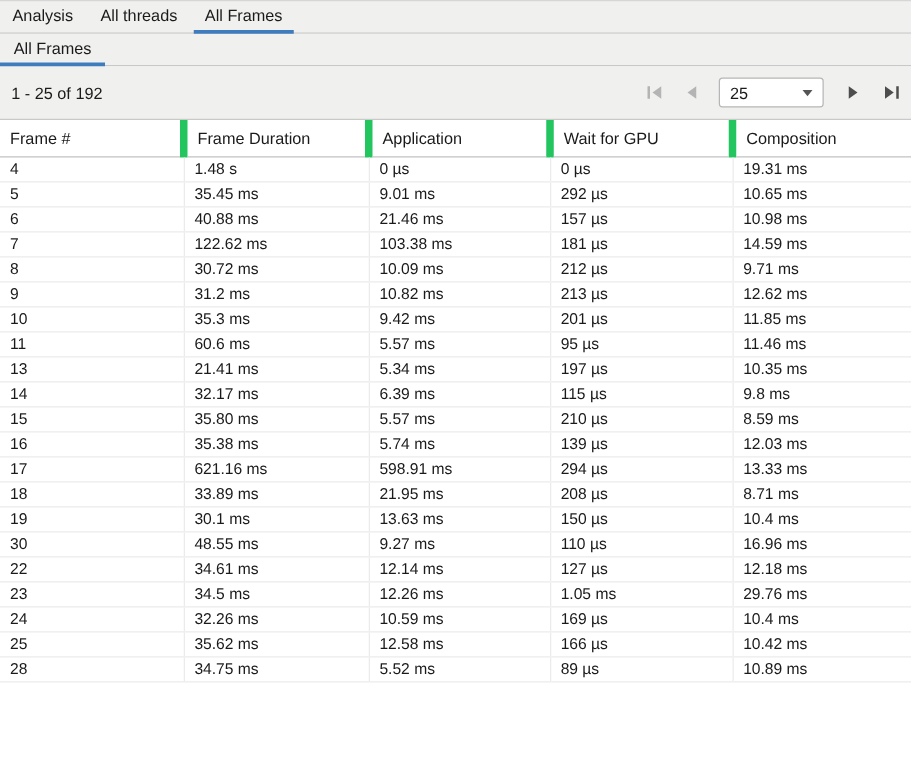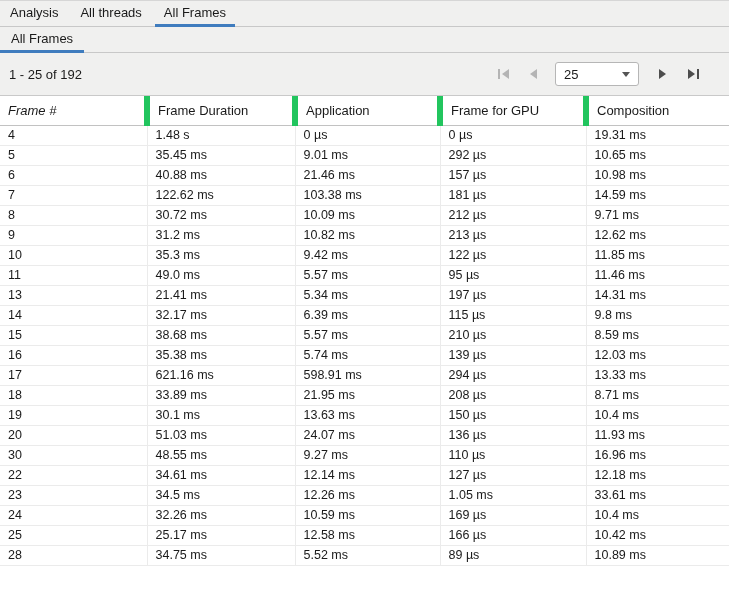--- a/index.html
+++ b/index.html
@@ -54,21 +54,21 @@
   .subtab.active { border-bottom-color: var(--accent); }
 
   
   .pagerbar {
     height: 43px;
     background: #f0f0ef;
     border-bottom: 1px solid #c9c9c9;
     display: flex;
     align-items: center;
     justify-content: space-between;
-    padding: 0 24px 0 8px;
+    padding: 0 4px 0 8px;
   }
   .range-text { padding-left: 1px; }
   .pager-controls { display: flex; align-items: center; }
   .pager-btn {
     width: 24px; height: 24px;
     display: flex; align-items: center; justify-content: center;
     background: transparent; border: none;
     margin-left: 6px;
   }
   .pager-btn svg { display: block; }
@@ -97,21 +97,21 @@
   thead th {
     height: 29px;
     font-weight: normal;
     text-align: left;
     padding: 0 4px 0 8px;
     background: #ffffff;
     border-bottom: 1px solid #c2c2c2;
     border-left: 6px solid #22c55e;
     overflow: hidden; white-space: nowrap;
   }
-  thead th:first-child { border-left: none; font-style: italic; }
+  thead th:first-child { border-left: none; }
   tbody td {
     height: 19px;
     line-height: 19px;
     padding: 0 4px 0 8px;
     border-bottom: 1px solid #ebebeb;
     border-left: 1px solid #ebebeb;
     overflow: hidden; white-space: nowrap;
     font-size: 12.5px;
   }
   tbody td:first-child { border-left: none; }
@@ -175,21 +175,21 @@
       <col style="width: 148px;">
       <col style="width: 145px;">
       <col style="width: 146px;">
       <col style="width: 143px;">
     </colgroup>
   <thead>
       <tr>
         <th>Frame #</th>
         <th>Frame Duration</th>
         <th>Application</th>
-        <th>Frame for GPU</th>
+        <th>Wait for GPU</th>
         <th>Composition</th>
       </tr>
     </thead>
   <tbody>
       <tr>
         <td>4</td>
         <td>1.48 s</td>
         <td>0 µs</td>
         <td>0 µs</td>
         <td>19.31 ms</td>
@@ -226,47 +226,47 @@
         <td>9</td>
         <td>31.2 ms</td>
         <td>10.82 ms</td>
         <td>213 µs</td>
         <td>12.62 ms</td>
       </tr>
       <tr>
         <td>10</td>
         <td>35.3 ms</td>
         <td>9.42 ms</td>
-        <td>122 µs</td>
+        <td>201 µs</td>
         <td>11.85 ms</td>
       </tr>
       <tr>
         <td>11</td>
-        <td>49.0 ms</td>
+        <td>60.6 ms</td>
         <td>5.57 ms</td>
         <td>95 µs</td>
         <td>11.46 ms</td>
       </tr>
       <tr>
         <td>13</td>
         <td>21.41 ms</td>
         <td>5.34 ms</td>
         <td>197 µs</td>
-        <td>14.31 ms</td>
+        <td>10.35 ms</td>
       </tr>
       <tr>
         <td>14</td>
         <td>32.17 ms</td>
         <td>6.39 ms</td>
         <td>115 µs</td>
         <td>9.8 ms</td>
       </tr>
       <tr>
         <td>15</td>
-        <td>38.68 ms</td>
+        <td>35.80 ms</td>
         <td>5.57 ms</td>
         <td>210 µs</td>
         <td>8.59 ms</td>
       </tr>
       <tr>
         <td>16</td>
         <td>35.38 ms</td>
         <td>5.74 ms</td>
         <td>139 µs</td>
         <td>12.03 ms</td>
@@ -286,57 +286,50 @@
         <td>8.71 ms</td>
       </tr>
       <tr>
         <td>19</td>
         <td>30.1 ms</td>
         <td>13.63 ms</td>
         <td>150 µs</td>
         <td>10.4 ms</td>
       </tr>
       <tr>
-        <td>20</td>
-        <td>51.03 ms</td>
-        <td>24.07 ms</td>
-        <td>136 µs</td>
-        <td>11.93 ms</td>
-      </tr>
-      <tr>
         <td>30</td>
         <td>48.55 ms</td>
         <td>9.27 ms</td>
         <td>110 µs</td>
         <td>16.96 ms</td>
       </tr>
       <tr>
         <td>22</td>
         <td>34.61 ms</td>
         <td>12.14 ms</td>
         <td>127 µs</td>
         <td>12.18 ms</td>
       </tr>
       <tr>
         <td>23</td>
         <td>34.5 ms</td>
         <td>12.26 ms</td>
         <td>1.05 ms</td>
-        <td>33.61 ms</td>
+        <td>29.76 ms</td>
       </tr>
       <tr>
         <td>24</td>
         <td>32.26 ms</td>
         <td>10.59 ms</td>
         <td>169 µs</td>
         <td>10.4 ms</td>
       </tr>
       <tr>
         <td>25</td>
-        <td>25.17 ms</td>
+        <td>35.62 ms</td>
         <td>12.58 ms</td>
         <td>166 µs</td>
         <td>10.42 ms</td>
       </tr>
       <tr>
         <td>28</td>
         <td>34.75 ms</td>
         <td>5.52 ms</td>
         <td>89 µs</td>
         <td>10.89 ms</td>

